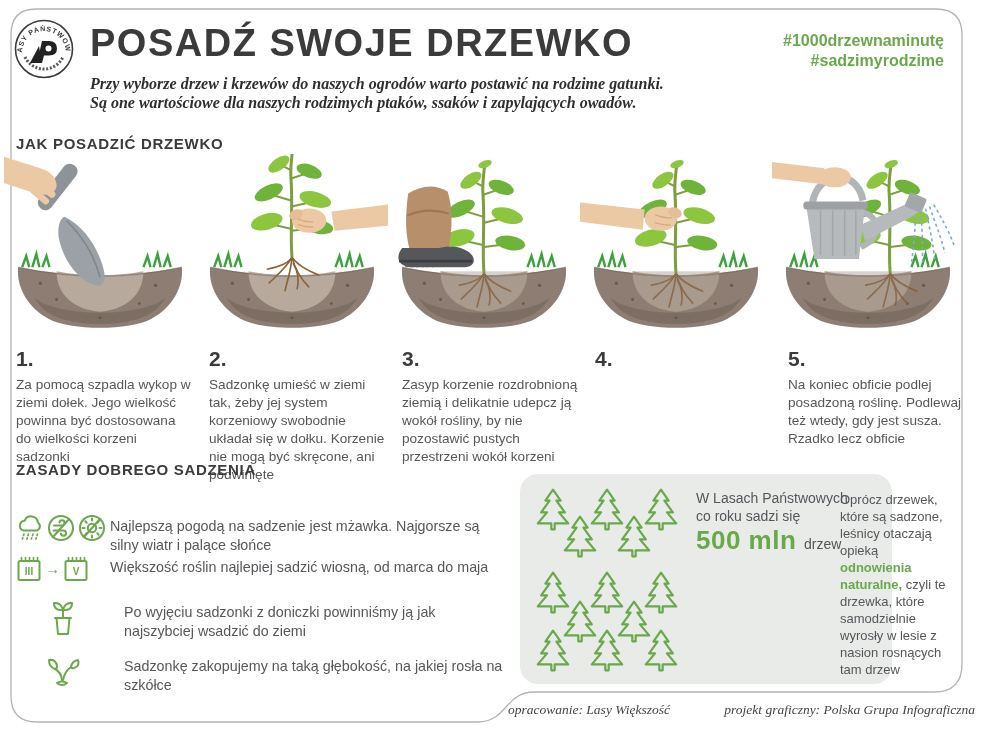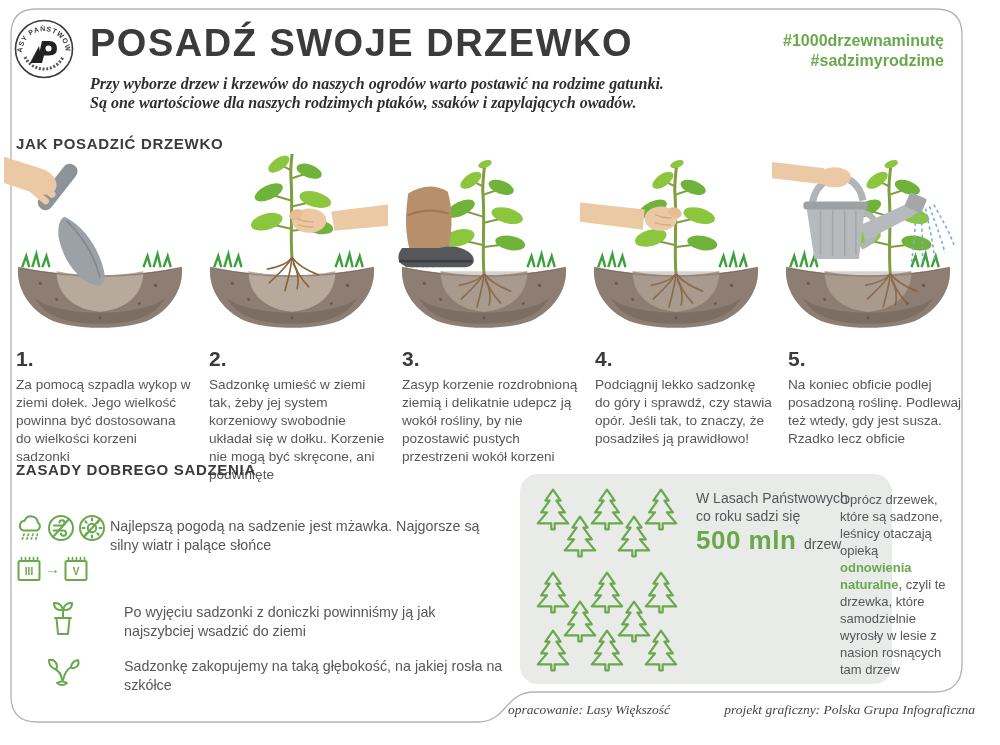--- a/index.html
+++ b/index.html
@@ -226,21 +226,20 @@
     <div>
       <div class="step-num">2.</div>
       <div class="step-text">Sadzonkę umieść w ziemi tak, żeby jej system korzeniowy swobodnie układał się w dołku. Korzenie nie mogą być skręcone, ani podwinięte</div>
     </div>
     <div>
       <div class="step-num">3.</div>
       <div class="step-text">Zasyp korzenie rozdrobnioną ziemią i delikatnie udepcz ją wokół rośliny, by nie pozostawić pustych przestrzeni wokół korzeni</div>
     </div>
     <div>
       <div class="step-num">4.</div>
-      <div class="step-text">Podciągnij lekko sadzonkę do góry i sprawdź, czy stawia opór. Jeśli tak, to znaczy, że posadziłeś ją prawidłowo!</div>
     </div>
     <div>
       <div class="step-num">5.</div>
       <div class="step-text">Na koniec obficie podlej posadzoną roślinę. Podlewaj też wtedy, gdy jest susza. Rzadko lecz obficie</div>
     </div>
   </div>
 
   <div class="h2 rules-h">ZASADY DOBREGO SADZENIA</div>
 
   <div class="rules">
@@ -271,20 +270,21 @@
           <path d="M5.5,2.5 V6 M9.5,2.5 V6 M13.5,2.5 V6 M17.5,2.5 V6 M21.5,2.5 V6" stroke-width="1.6"></path>
           <text class="cal-text" x="13" y="19.5" text-anchor="middle" stroke="none">III</text>
         </svg>
         <span class="arrow">→</span>
         <svg class="icn" width="26" height="28" viewBox="0 0 26 28">
           <rect x="2.5" y="6" width="21" height="19" rx="1.5"></rect>
           <path d="M5.5,2.5 V6 M9.5,2.5 V6 M13.5,2.5 V6 M17.5,2.5 V6 M21.5,2.5 V6" stroke-width="1.6"></path>
           <text class="cal-text" x="13" y="19.5" text-anchor="middle" stroke="none">V</text>
         </svg>
       </div>
+      <div class="rule-text">Większość roślin najlepiej sadzić wiosną, od marca do maja</div>
     </div>
     <div class="rule r3 centered">
       <div class="rule-icons">
         <svg class="icn" width="34" height="40" viewBox="0 0 34 40">
           <path d="M17,18 V9"></path>
           <path d="M17,10 q-2,-8 -9,-7 q0,8 9,7 Z"></path>
           <path d="M17,10 q2,-8 9,-7 q0,8 -9,7 Z"></path>
           <path d="M9,18 h16 M10.5,18 l1.5,16 h10 l1.5,-16"></path>
         </svg>
       </div>

